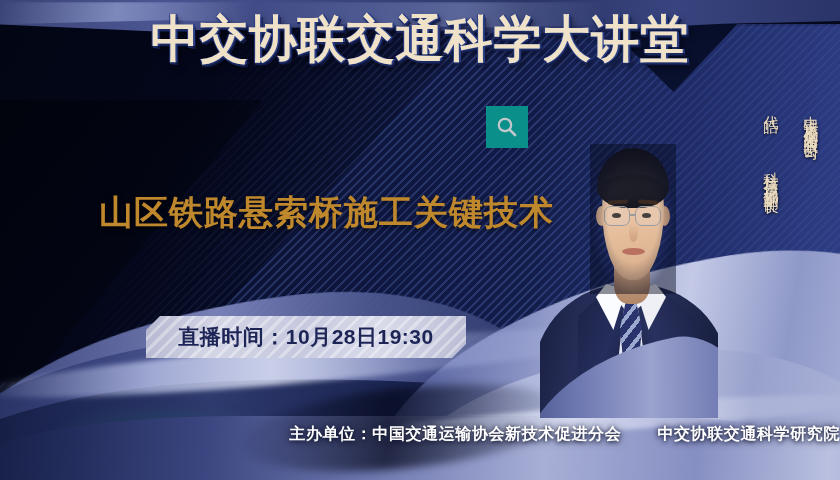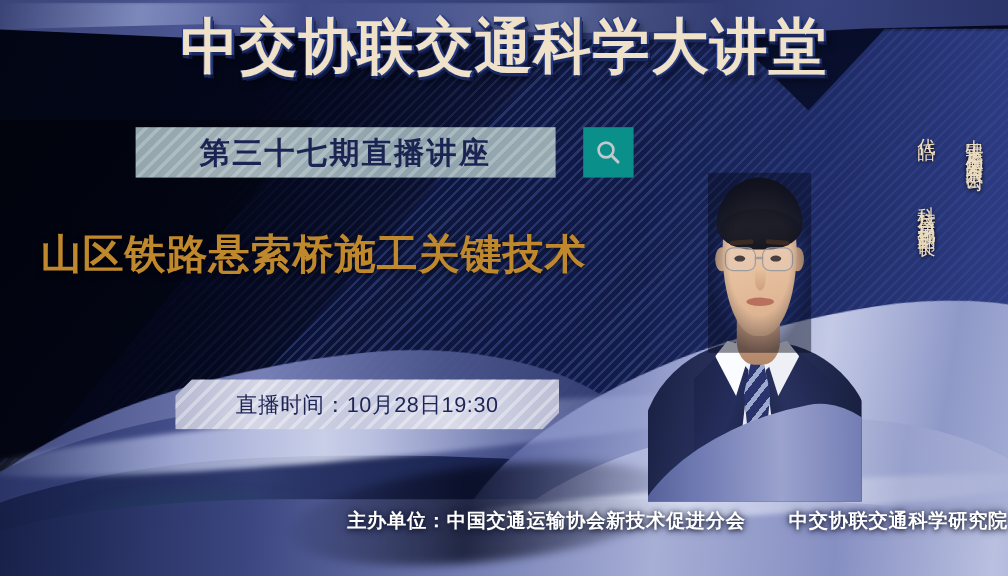--- a/index.html
+++ b/index.html
@@ -190,21 +190,21 @@
     position:absolute;left:486px;top:106px;
     width:42px;height:42px;
     background:#0b8f8b;
     display:flex;align-items:center;justify-content:center;
   }
   .search-box svg{display:block;}
 
   
   .lecture-title{
     position:absolute;left:34px;top:190px;width:520px;
-    text-align:left;
+    text-align:right;
     font-size:34px;line-height:1.30;
     font-weight:bold;letter-spacing:1px;
     color:#c0882c;
     text-shadow:0 2px 5px rgba(0,0,0,.6);
   }
 
   
   .time-pill{
     position:absolute;left:146px;top:316px;
     width:320px;height:42px;
@@ -215,21 +215,21 @@
   }
   .time-pill::after{
     content:"";position:absolute;inset:0;
     background-image:repeating-linear-gradient(135deg,
       rgba(255,255,255,0) 0px,rgba(255,255,255,0) 6px,
       rgba(255,255,255,.35) 6px,rgba(255,255,255,.35) 9px);
     pointer-events:none;
   }
   .time-text{
     position:relative;z-index:2;
-    font-size:18px;font-weight:normal;letter-spacing:.5px;
+    font-size:21px;font-weight:bold;letter-spacing:.5px;
     color:#1d2456;white-space:nowrap;
   }
 
   
   .photo-wrap{
     position:absolute;left:540px;top:88px;
     width:178px;height:330px;
     overflow:hidden;
   }
   .photo{position:absolute;inset:0;}
@@ -406,23 +406,20 @@
       <div class="ph-bridge"></div>
       <div class="ph-nose"></div>
       <div class="ph-mouth"></div>
       <div class="ph-shadow"></div>
       <div class="photo-silk"></div>
     </div>
   </div>
 
   <div class="main-title">中交协联交通科学大讲堂</div>
 
-  <div class="sub-bar">
-    <span class="sub-bar-text">第三十七期直播讲座</span>
-  </div>
   <div class="search-box">
     <svg width="24" height="24" viewBox="0 0 24 24">
       <circle cx="10" cy="10" r="6.2" fill="none" stroke="#c3c8cc" stroke-width="2.2"></circle>
       <line x1="14.6" y1="14.6" x2="20" y2="20" stroke="#c3c8cc" stroke-width="2.6" stroke-linecap="round"></line>
     </svg>
   </div>
 
   <div class="lecture-title">
     <div>山区铁路悬索桥施工关键技术</div>
   </div>

